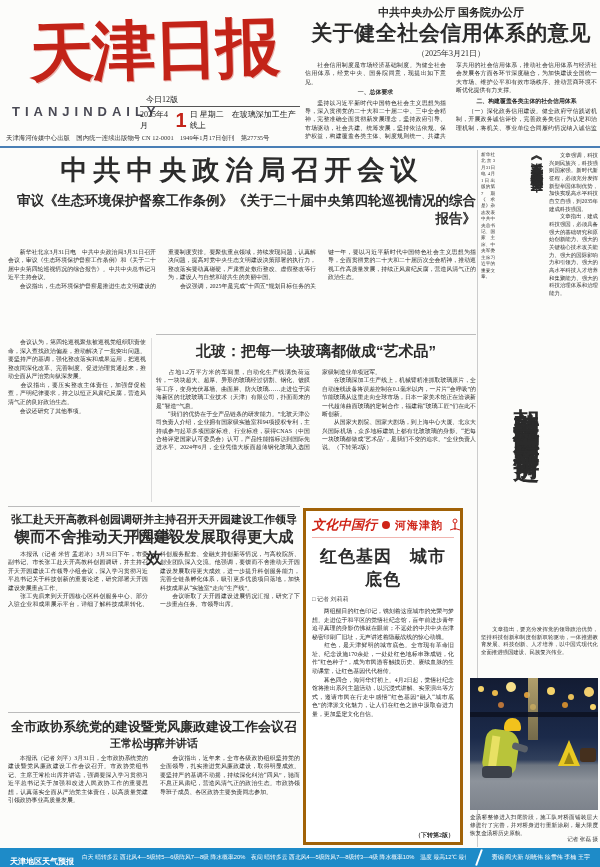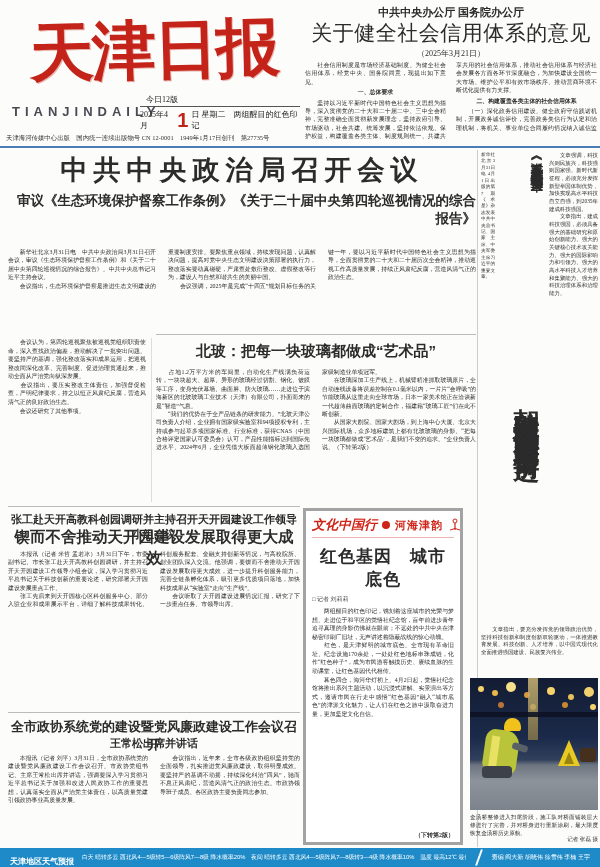--- a/index.html
+++ b/index.html
@@ -18,21 +18,21 @@
     font-size:13px;font-weight:bold;letter-spacing:5px;color:#4a4a55;}
   #edition{left:146px;top:94px;font-size:8px;color:#222;}
   #date-rule{left:140px;top:106px;width:160px;height:0;border-top:1px solid #555;}
   #date-row{left:140px;top:109px;width:160px;display:flex;align-items:center;font-size:8px;color:#222;}
   #date-day{color:#c32318;font-size:20px;font-weight:bold;font-family:"Liberation Sans",sans-serif;margin:0 3px;line-height:20px;}
   #masthead-info{left:6px;top:134px;width:296px;font-size:6.4px;color:#333;white-space:nowrap;}
   #top-rule{left:0;top:146px;width:600px;height:0;border-top:2px solid #4a7fb5;}
 
   
   #credit-kicker{left:305px;top:5px;width:292px;text-align:center;font-size:11px;font-weight:bold;}
-  #credit-title{left:303px;top:19px;width:296px;text-align:center;font-size:21px;font-weight:normal;font-family:"Liberation Sans",sans-serif;letter-spacing:0.5px;}
+  #credit-title{left:303px;top:19px;width:296px;text-align:center;font-size:21px;font-weight:bold;font-family:"Liberation Sans",sans-serif;letter-spacing:0.5px;}
   #credit-date{left:305px;top:48px;width:292px;text-align:center;font-size:8px;}
   #credit-body{left:305px;top:61px;width:292px;height:82px;column-count:2;column-gap:10px;font-size:5.9px;line-height:1.42;}
   #credit-body p{margin:0;white-space:pre-line;}
   #credit-body .sec{font-weight:bold;text-align:center;font-family:"Liberation Sans",sans-serif;margin:2px 0;}
 
   
   #pb-title{left:8px;top:152px;width:468px;text-align:center;font-size:27px;font-weight:900;font-family:"Liberation Sans",sans-serif;letter-spacing:6px;}
   #pb-sub1{left:8px;top:192px;width:468px;text-align:right;font-size:13.5px;font-weight:bold;}
   #pb-sub2{left:8px;top:214px;width:468px;text-align:center;font-size:19px;font-weight:bold;font-family:"Liberation Sans",sans-serif;letter-spacing:2px;}
   #pb-body{left:8px;top:248px;width:468px;height:82px;column-count:3;column-gap:12px;font-size:5.9px;line-height:1.42;white-space:pre-line;}
@@ -51,21 +51,21 @@
   #tk-title{left:8px;top:527px;width:292px;text-align:center;font-size:15.5px;font-weight:bold;font-family:"Liberation Sans",sans-serif;}
   #tk-body{left:8px;top:550px;width:292px;height:160px;column-count:2;column-gap:12px;font-size:5.9px;line-height:1.42;white-space:pre-line;}
 
   
   #zx-rule{left:8px;top:712px;width:292px;border-top:1px solid #bbb;}
   #zx-title{left:8px;top:718px;width:292px;text-align:center;font-size:13px;font-weight:bold;font-family:"Liberation Sans",sans-serif;}
   #zx-sub{left:8px;top:736px;width:292px;text-align:center;font-size:11px;font-weight:bold;}
   #zx-body{left:8px;top:754px;width:292px;height:92px;column-count:2;column-gap:12px;font-size:5.9px;line-height:1.42;white-space:pre-line;}
 
   
-  #culture-box{left:303px;top:508px;width:160px;height:337px;border:3px solid #a3a3a3;background:#fff;padding:5px 6px;box-sizing:border-box;}
+  #culture-box{left:303px;top:508px;width:160px;height:337px;border:3px solid #a16207;background:#fff;padding:5px 6px;box-sizing:border-box;}
   #culture-head{display:flex;align-items:center;gap:5px;border-bottom:1px solid #f0b5b0;padding-bottom:3px;}
   #culture-logo{color:#cf2418;font-size:13px;font-weight:bold;font-style:italic;font-family:"DejaVu Serif",serif;white-space:nowrap;}
   #culture-seal{width:8px;height:8px;border-radius:50%;background:#cf2418;flex:0 0 auto;}
   #culture-series{color:#cf2418;font-size:11px;font-weight:bold;letter-spacing:1px;white-space:nowrap;}
   #culture-icon{flex:0 0 auto;}
   #culture-title{margin-top:7px;text-align:center;font-size:17px;font-weight:900;font-family:"Liberation Sans",sans-serif;letter-spacing:1px;}
   #culture-byline{margin-top:4px;font-size:6px;color:#444;}
   #culture-body{margin-top:3px;height:222px;font-size:5.9px;line-height:1.45;white-space:pre-line;overflow:hidden;}
   #culture-jump{text-align:right;font-size:6px;font-weight:bold;margin-top:2px;}
 
@@ -107,21 +107,21 @@
 
 <div id="page">
 
   <div class="abs" id="masthead-title">天津日报</div>
   <div class="abs" id="masthead-latin">TIANJINDAILY</div>
   <div class="abs" id="edition">今日12版</div>
   <div class="abs" id="date-rule"></div>
   <div class="abs" id="date-row">
     <span>2025年4月</span>
     <span id="date-day">1</span>
-    <span>日 星期二　两组醒目的红色印记</span>
+    <span>日 星期二　在玻璃深加工生产线上</span>
   </div>
   <div class="abs" id="masthead-info">天津海河传媒中心出版　国内统一连续出版物号 CN 12-0001　1949年1月17日创刊　第27735号</div>
   <div class="abs" id="top-rule"></div>
 
   <div class="abs" id="credit-kicker">中共中央办公厅 国务院办公厅</div>
   <div class="abs" id="credit-title">关于健全社会信用体系的意见</div>
   <div class="abs" id="credit-date">（2025年3月21日）</div>
   <div class="abs just hidden-overflow" id="credit-body">
     <p>　　社会信用制度是市场经济基础制度。为健全社会信用体系，经党中央、国务院同意，现提出如下意见。</p>
     <p class="sec">一、总体要求</p>

